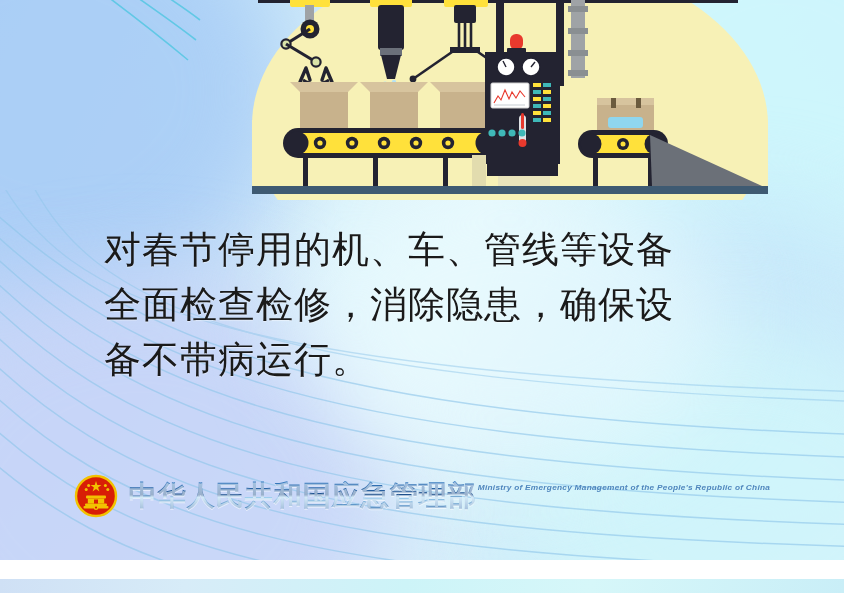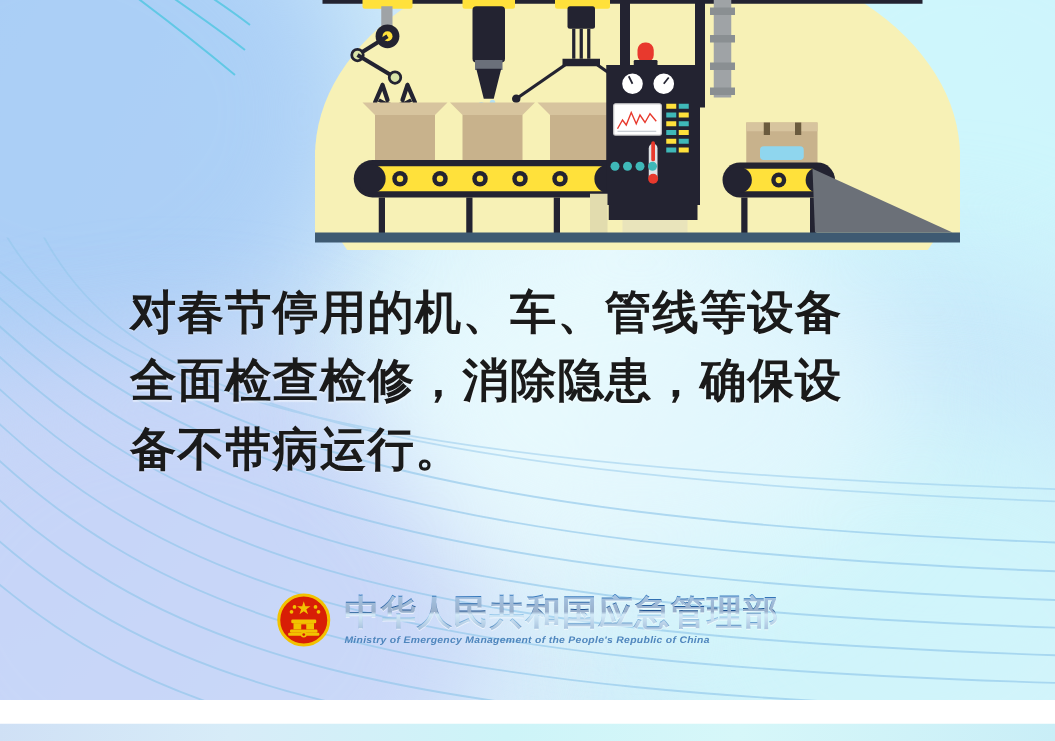--- a/index.html
+++ b/index.html
@@ -36,34 +36,34 @@
   #swoosh-lines-top { position:absolute; right:620px; top:-40px; width:300px; height:220px; pointer-events:none; }
 
   
   #illustration { position:absolute; left:0; top:0; width:844px; height:200px; }
 
   
   #headline {
     position:absolute; left:104px; top:222px; width:660px;
     color:#1a1a1a;
     font-size:37px;
-    font-weight:bold;
+    font-weight:normal;
     line-height:1.49;
     letter-spacing:1px;
     white-space:pre-line;
     text-shadow:0 1px 1px rgba(255,255,255,.45);
   }
 
   
   #footer-logo {
     position:absolute; left:0; top:466px; width:844px; height:60px;
     display:flex; align-items:center; justify-content:center; gap:11px;
   }
   #emblem { width:44px; height:44px; flex:0 0 auto; }
-  #footer-text { display:flex; flex-direction:column; gap:1px; }
+  #footer-text { display:flex; flex-direction:row; gap:1px; }
   #ministry-name-cn {
     font-size:28px; font-weight:bold; letter-spacing:1px;
     color:#1b4f8f;
     background:linear-gradient(180deg,#3a7fc4 0%, #1d4f8c 46%, #9fd0ef 54%, #2a66a8 100%);
     -webkit-background-clip:text; background-clip:text;
     -webkit-text-fill-color:transparent;
     text-shadow:0 1px 0 rgba(255,255,255,.55);
     line-height:1.08;
   }
   #ministry-name-en {

